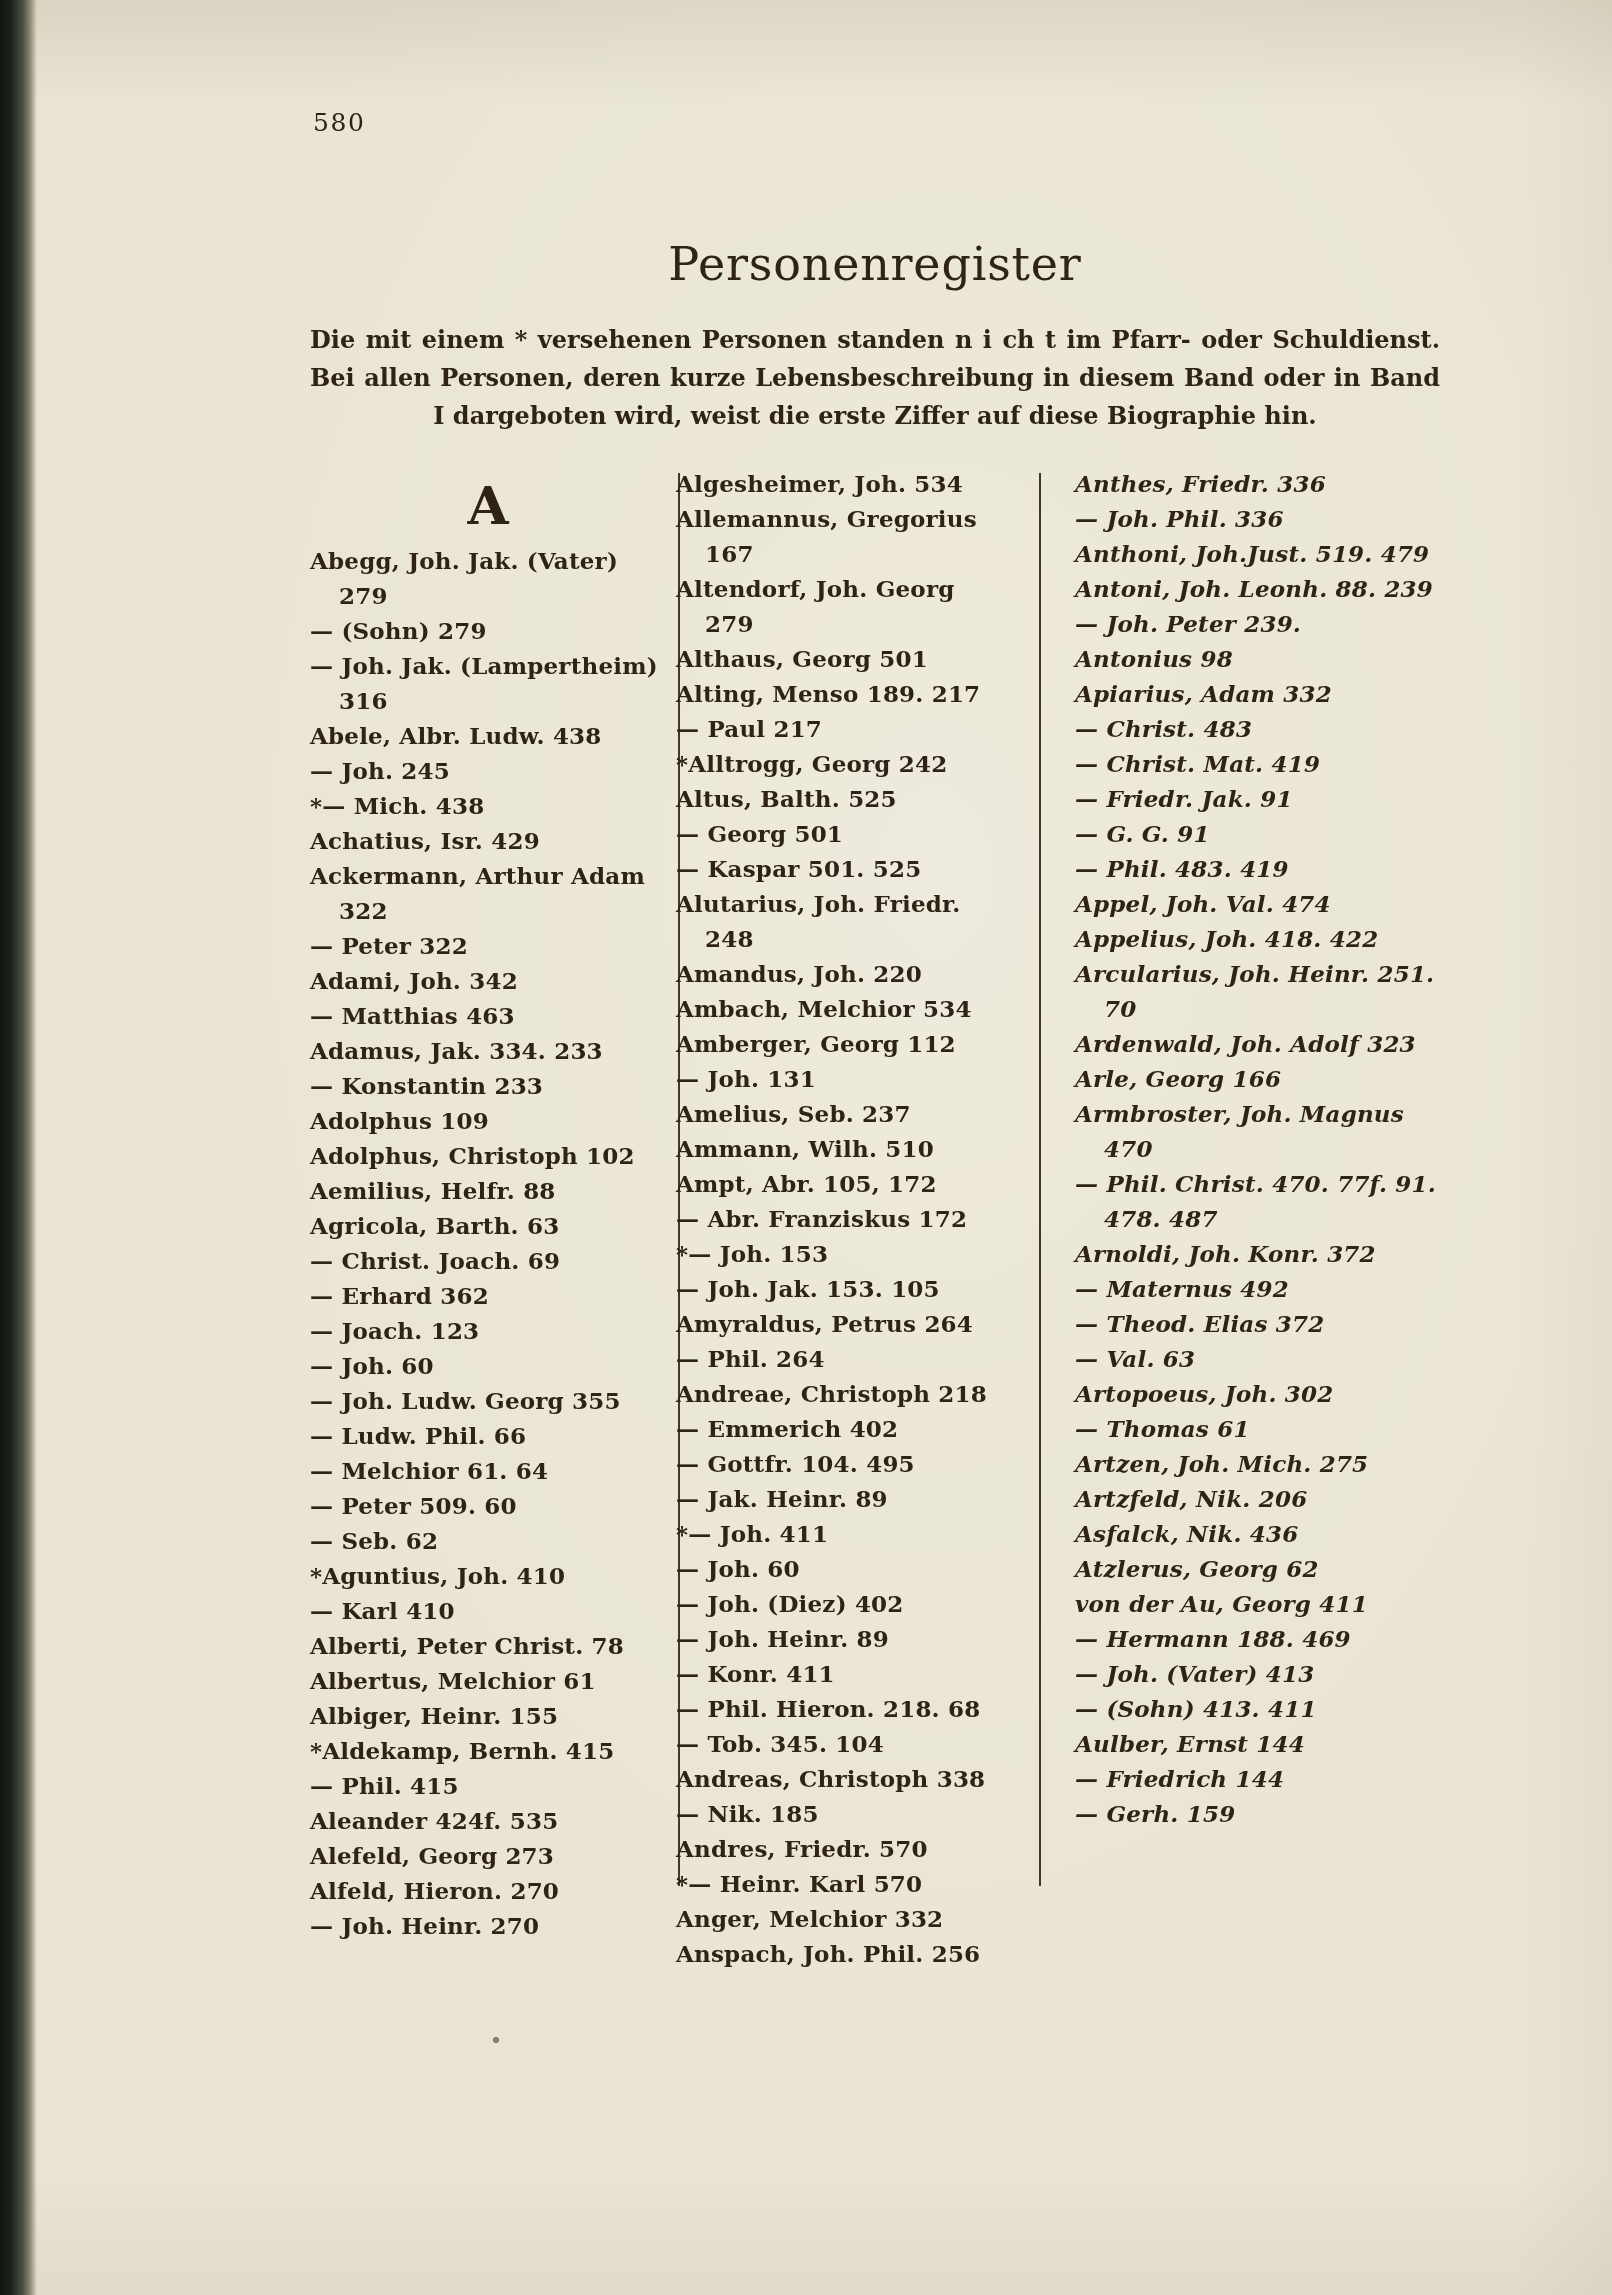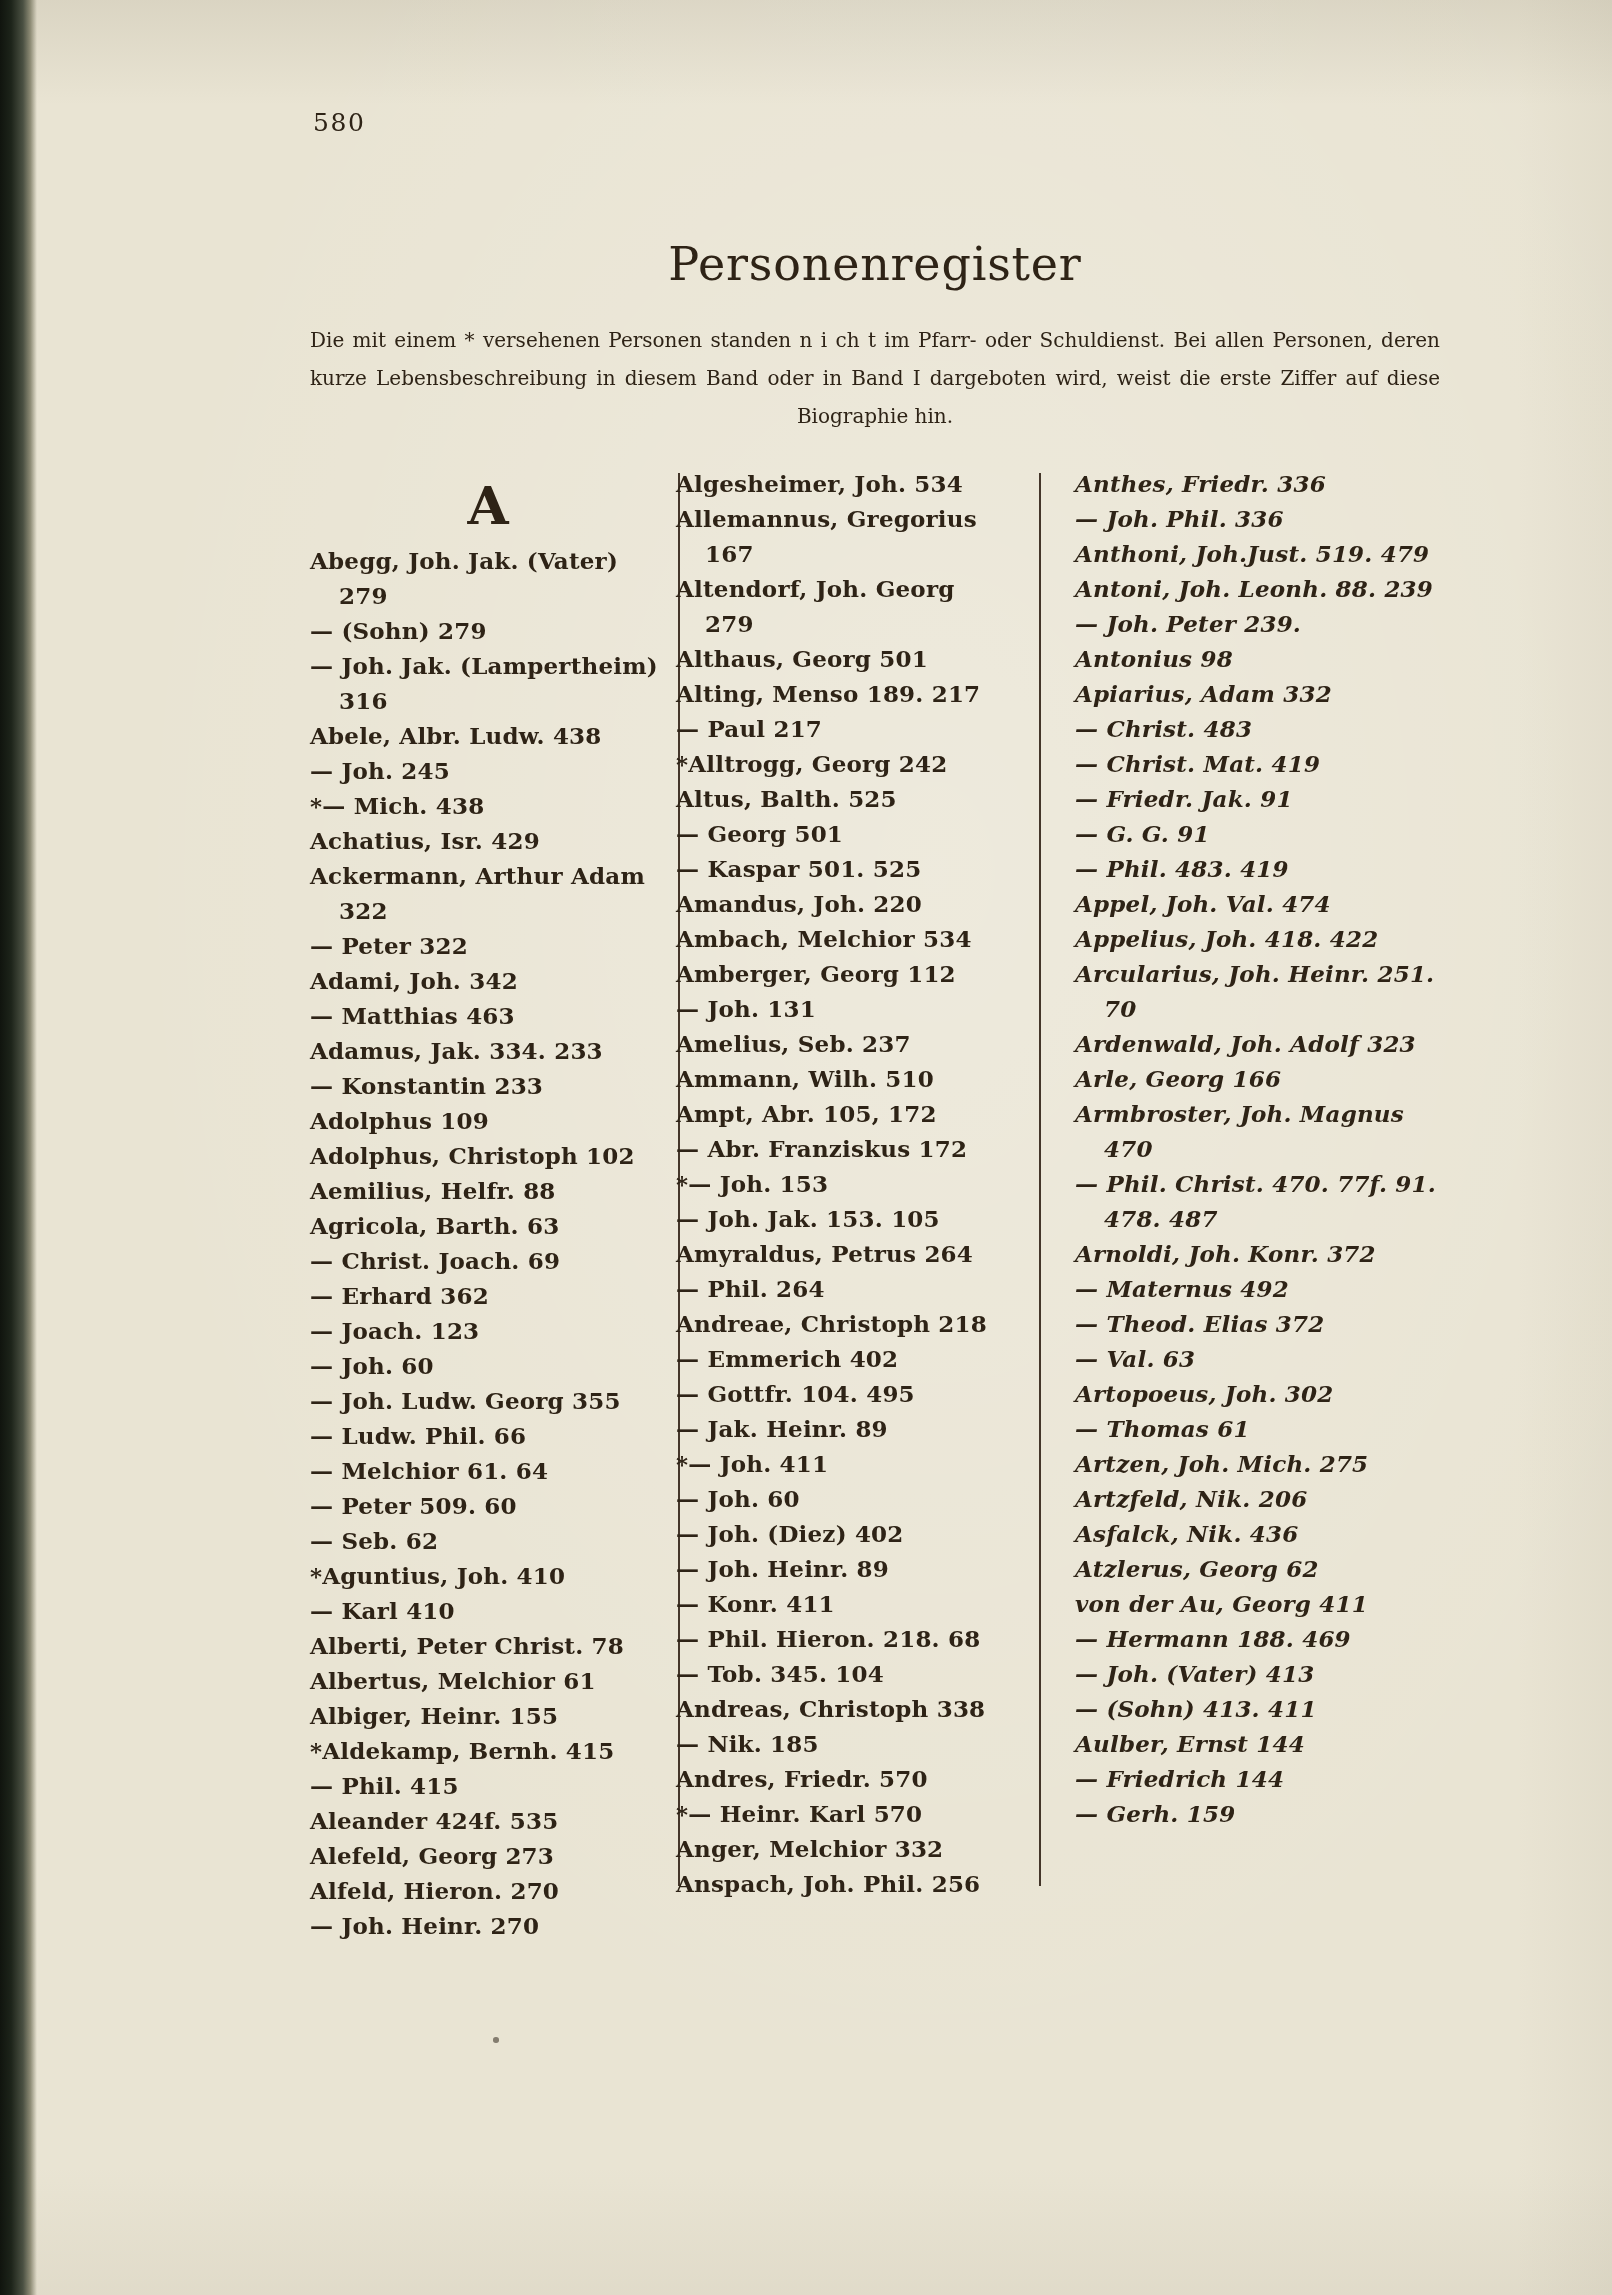--- a/index.html
+++ b/index.html
@@ -26,21 +26,21 @@
   .page-number {
     position: absolute; left: 313px; top: 108px;
     font-size: 25px; font-weight: 400; letter-spacing: 1.6px;
   }
   .title {
     position: absolute; left: 242px; top: 237px; width: 1266px;
     text-align: center; font-size: 46px; font-weight: 400; letter-spacing: 0.8px;
   }
   .intro {
     position: absolute; left: 310px; top: 321px; width: 1130px;
-    font-size: 20px; line-height: 38px; font-weight: 400;
+    font-size: 24px; line-height: 38px; font-weight: 700;
     text-align: justify; text-align-last: center;
   }
   .columns { position: absolute; left: 310px; top: 466px; width: 1129px; height: 1451px; }
   .divider { position: absolute; top: 6.5px; width: 1.6px; height: 1413px; background: #44362a; }
   #divider-1 { left: 368px; }
   #divider-2 { left: 729px; }
   .col { position: absolute; top: 0; }
   #col-1 { left: 0;    width: 356px; }
   #col-2 { left: 366px; width: 329px; }
   #col-3 { left: 765px; width: 364px; font-style: italic; }
@@ -125,20 +125,21 @@
         <li class="entry">Algesheimer, Joh. 534</li>
         <li class="entry">Allemannus, Gregorius 167</li>
         <li class="entry">Altendorf, Joh. Georg 279</li>
         <li class="entry">Althaus, Georg 501</li>
         <li class="entry">Alting, Menso 189. 217</li>
         <li class="entry">— Paul 217</li>
         <li class="entry">*Alltrogg, Georg 242</li>
         <li class="entry">Altus, Balth. 525</li>
         <li class="entry">— Georg 501</li>
         <li class="entry">— Kaspar 501. 525</li>
+        <li class="entry">Alutarius, Joh. Friedr. 248</li>
         <li class="entry">Amandus, Joh. 220</li>
         <li class="entry">Ambach, Melchior 534</li>
         <li class="entry">Amberger, Georg 112</li>
         <li class="entry">— Joh. 131</li>
         <li class="entry">Amelius, Seb. 237</li>
         <li class="entry">Ammann, Wilh. 510</li>
         <li class="entry">Ampt, Abr. 105, 172</li>
         <li class="entry">— Abr. Franziskus 172</li>
         <li class="entry">*— Joh. 153</li>
         <li class="entry">— Joh. Jak. 153. 105</li>

